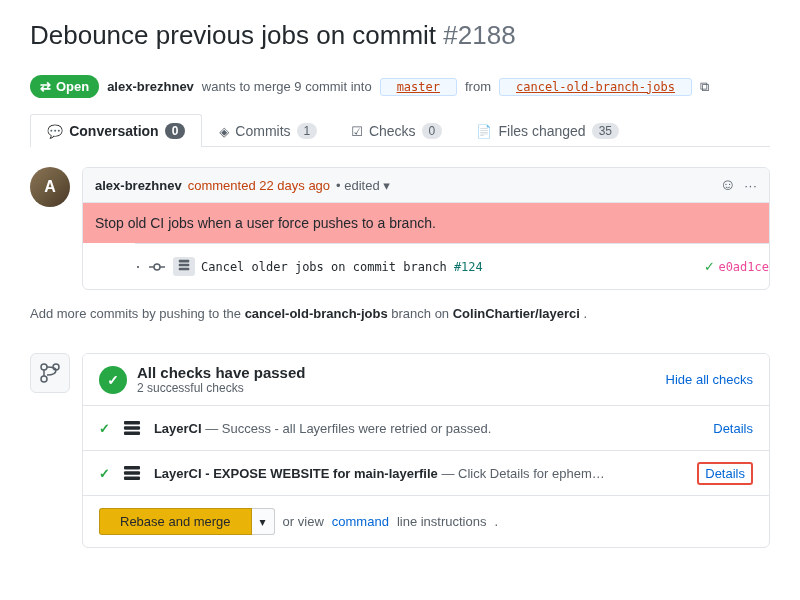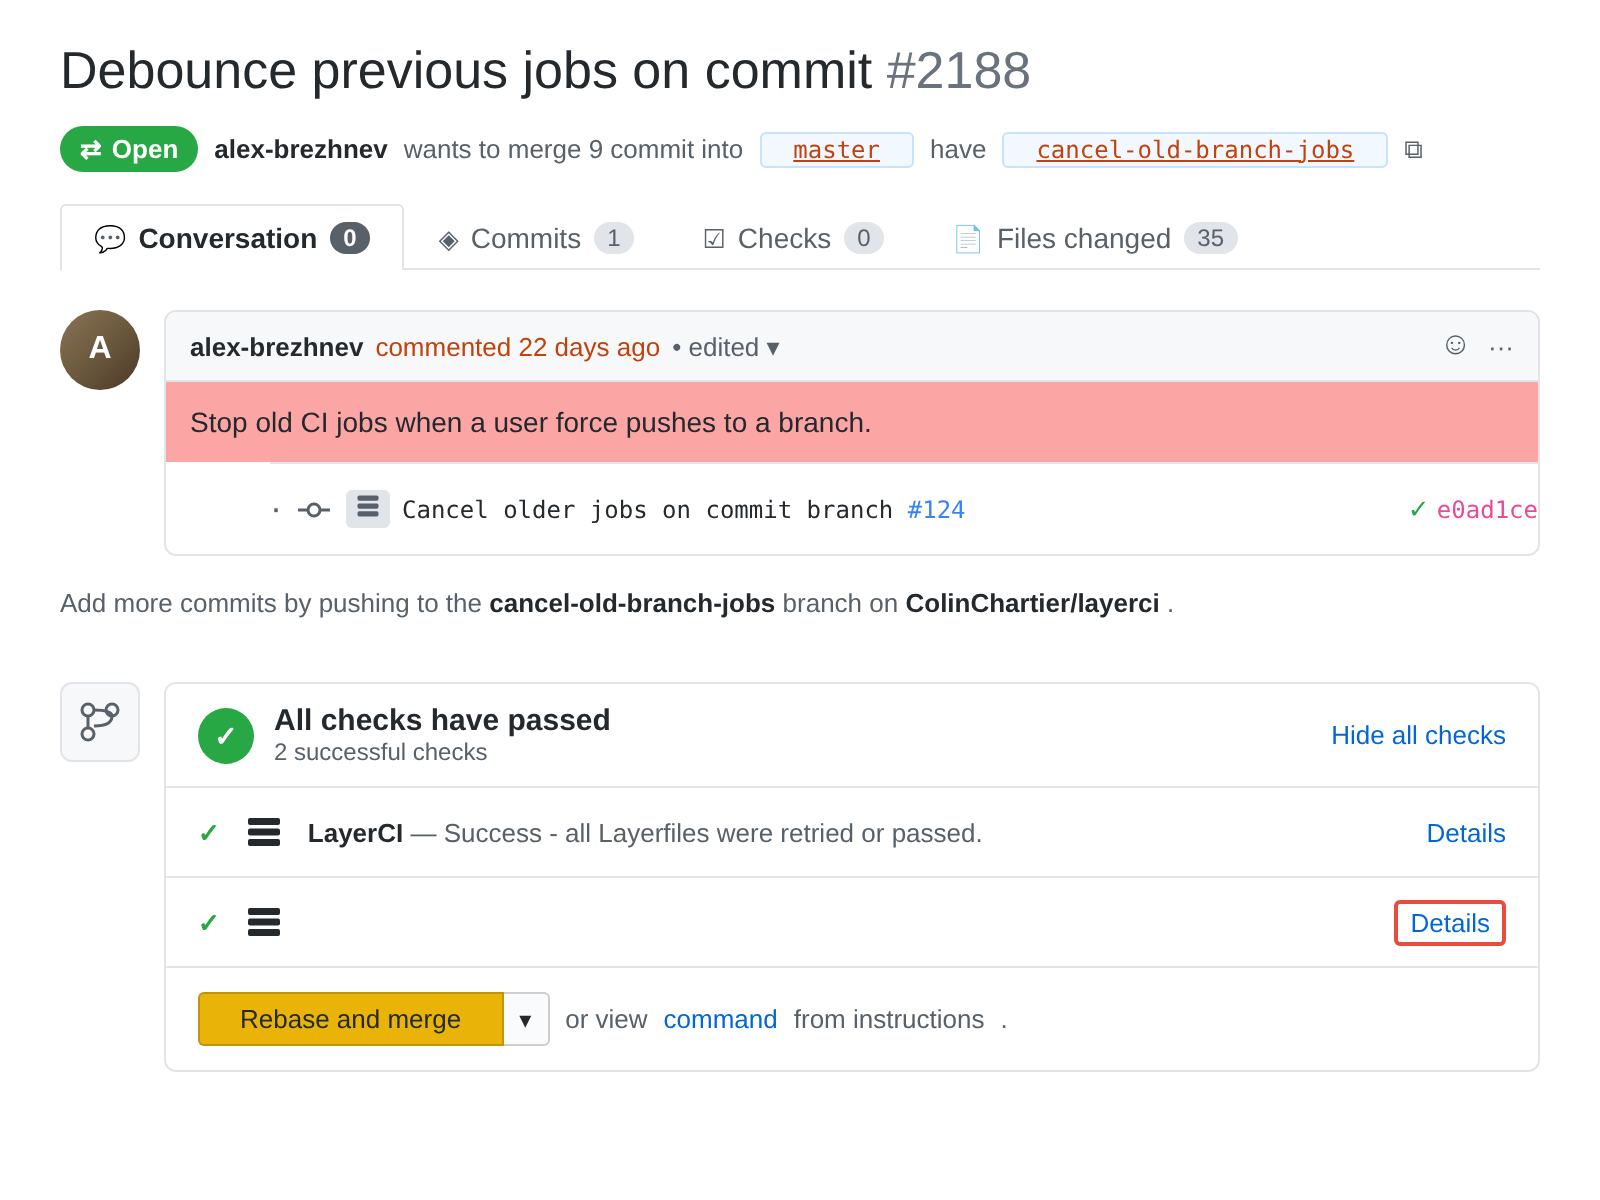--- a/index.html
+++ b/index.html
@@ -9,21 +9,21 @@
       color: #24292e;
       background: #fff;
       padding: 20px 30px;
       width: 800px;
       min-height: 600px;
     }
 
     .pr-title {
       font-size: 26px;
       font-weight: 400;
-      margin-bottom: 12px;
+      margin-bottom: 24px;
       color: #24292e;
     }
     .pr-title .pr-number {
       color: #6a737d;
       font-weight: 400;
     }
 
     .pr-meta {
       display: flex;
       align-items: center;
@@ -178,21 +178,21 @@
       display: flex;
       align-items: center;
       gap: 8px;
     }
     .commit-msg {
       font-family: monospace;
       font-size: 12px;
       color: #24292e;
     }
     .commit-link {
-      color: #3b82f6;
+      color: #0f766e;
       text-decoration: none;
     }
     .commit-hash {
       font-family: monospace;
       font-size: 12px;
       color: #ec4899;
     }
     .check-icon-green {
       color: #28a745;
     }
@@ -363,21 +363,21 @@
 </h1>
 
 <div class="pr-meta">
   <span class="open-badge">
     <span>⇄</span>
     <span>Open</span>
   </span>
   <span style="font-weight:600;color:#24292e;cursor:pointer;">alex-brezhnev</span>
   <span>wants to merge 9 commit into</span>
   <span class="branch-tag">master</span>
-  <span>have</span>
+  <span>from</span>
   <span class="branch-tag">cancel-old-branch-jobs</span>
   <span style="cursor:pointer;color:#586069;">⧉</span>
 </div>
 
 <div class="tabs">
   <a class="tab active">
     <span style="font-size:13px;">💬</span>
     <span>Conversation</span>
     <span class="badge">0</span>
   </a>
@@ -504,29 +504,33 @@
       <div class="check-item">
         <div class="check-item-left">
           <span style="color:#28a745;font-weight:bold;">✓</span>
           <div class="check-service-icon">
             <svg width="20" height="20" viewBox="0 0 20 20">
               <rect x="2" y="3" width="16" height="3.5" rx="1" fill="#24292e"></rect>
               <rect x="2" y="8.25" width="16" height="3.5" rx="1" fill="#24292e"></rect>
               <rect x="2" y="13.5" width="16" height="3.5" rx="1" fill="#24292e"></rect>
             </svg>
           </div>
+          <span>
+            <strong style="font-weight:600;">LayerCI - EXPOSE WEBSITE for main-layerfile</strong>
+            <span style="color:#586069;">— Click Details for ephem…</span>
+          </span>
         </div>
         <a class="check-details-link highlighted">Details</a>
       </div>
     </div>
 
     <div class="merge-section">
       <div class="merge-btn-group">
         <button class="merge-btn">Rebase and merge</button>
         <button class="merge-btn-arrow">▾</button>
       </div>
       <span>or view</span>
       <a class="view-link">command</a>
-      <span>from instructions</span>
+      <span>line instructions</span>
       <span>.</span>
     </div>
   </div>
 </div>
 
 </body></html>

